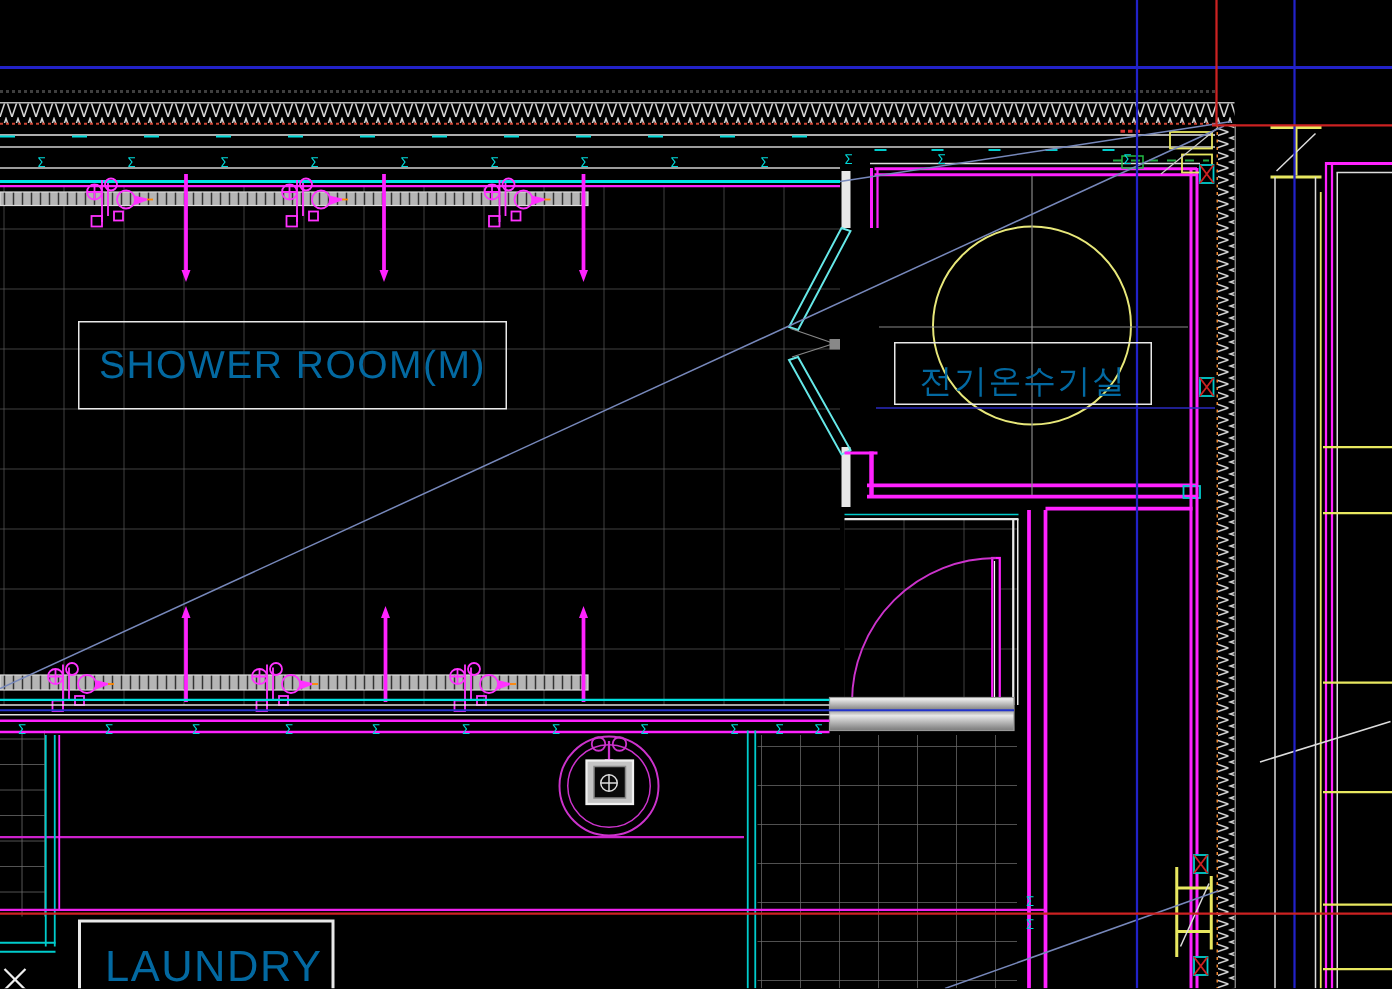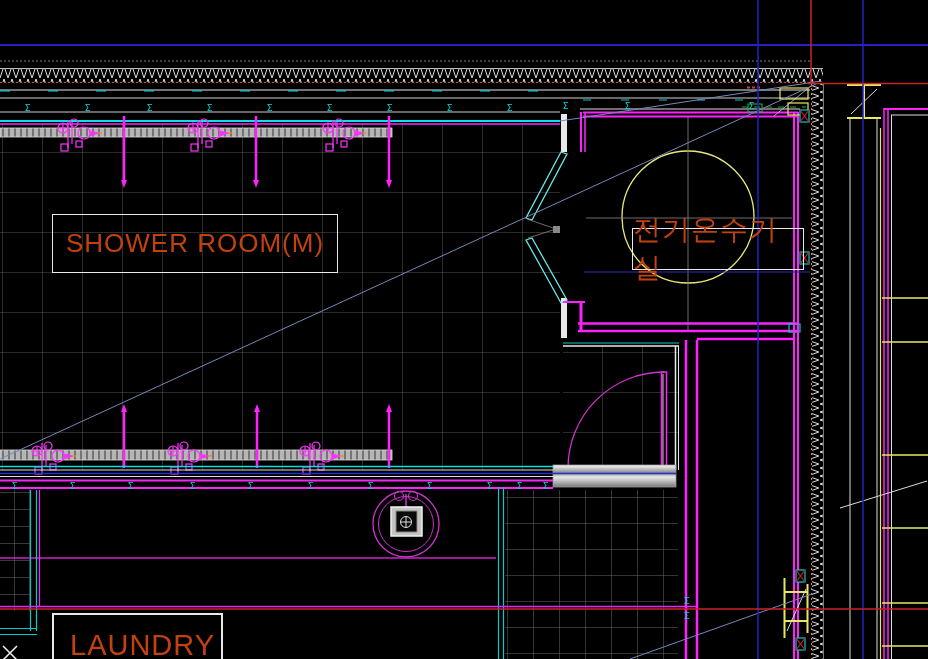--- a/index.html
+++ b/index.html
@@ -1,23 +1,23 @@
 <!DOCTYPE html>
 <html><head>
 <meta charset="utf-8">
 <style>
   html,body{margin:0;padding:0;background:#000;}
   #canvas{position:relative;width:928px;height:659px;background:#000;overflow:hidden;
           font-family:"Liberation Sans","DejaVu Sans",sans-serif;}
   #plan-svg{position:absolute;left:0;top:0;}
   .room-label{position:absolute;display:flex;align-items:center;justify-content:center;
-              border:2px solid #e9e9e9;color:#c2410c;letter-spacing:1px;background:transparent;
+              border:2px solid #e9e9e9;color:#0369a1;letter-spacing:1px;background:transparent;
               font-family:"Liberation Sans","DejaVu Sans",sans-serif;}
   #shower-label{left:52px;top:214px;width:284px;height:57px;font-size:26px;border-width:1px;}
-  #heater-label{left:632px;top:228px;width:170px;height:40px;font-size:28px;border-width:1px;}
+  #heater-label{left:596px;top:228px;width:170px;height:40px;font-size:22px;border-width:1px;align-items:flex-end;}
   #laundry-label{left:52px;top:613px;width:151px;height:60px;font-size:29px;
                  justify-content:flex-start;padding-left:16px;}
 </style>
 </head>
 <body>
 
 <div id="canvas">
 <svg id="plan-svg" width="928" height="659">
   <defs>
     <pattern id="grid40" width="40" height="40" patternUnits="userSpaceOnUse" patternTransform="translate(3,33)">

